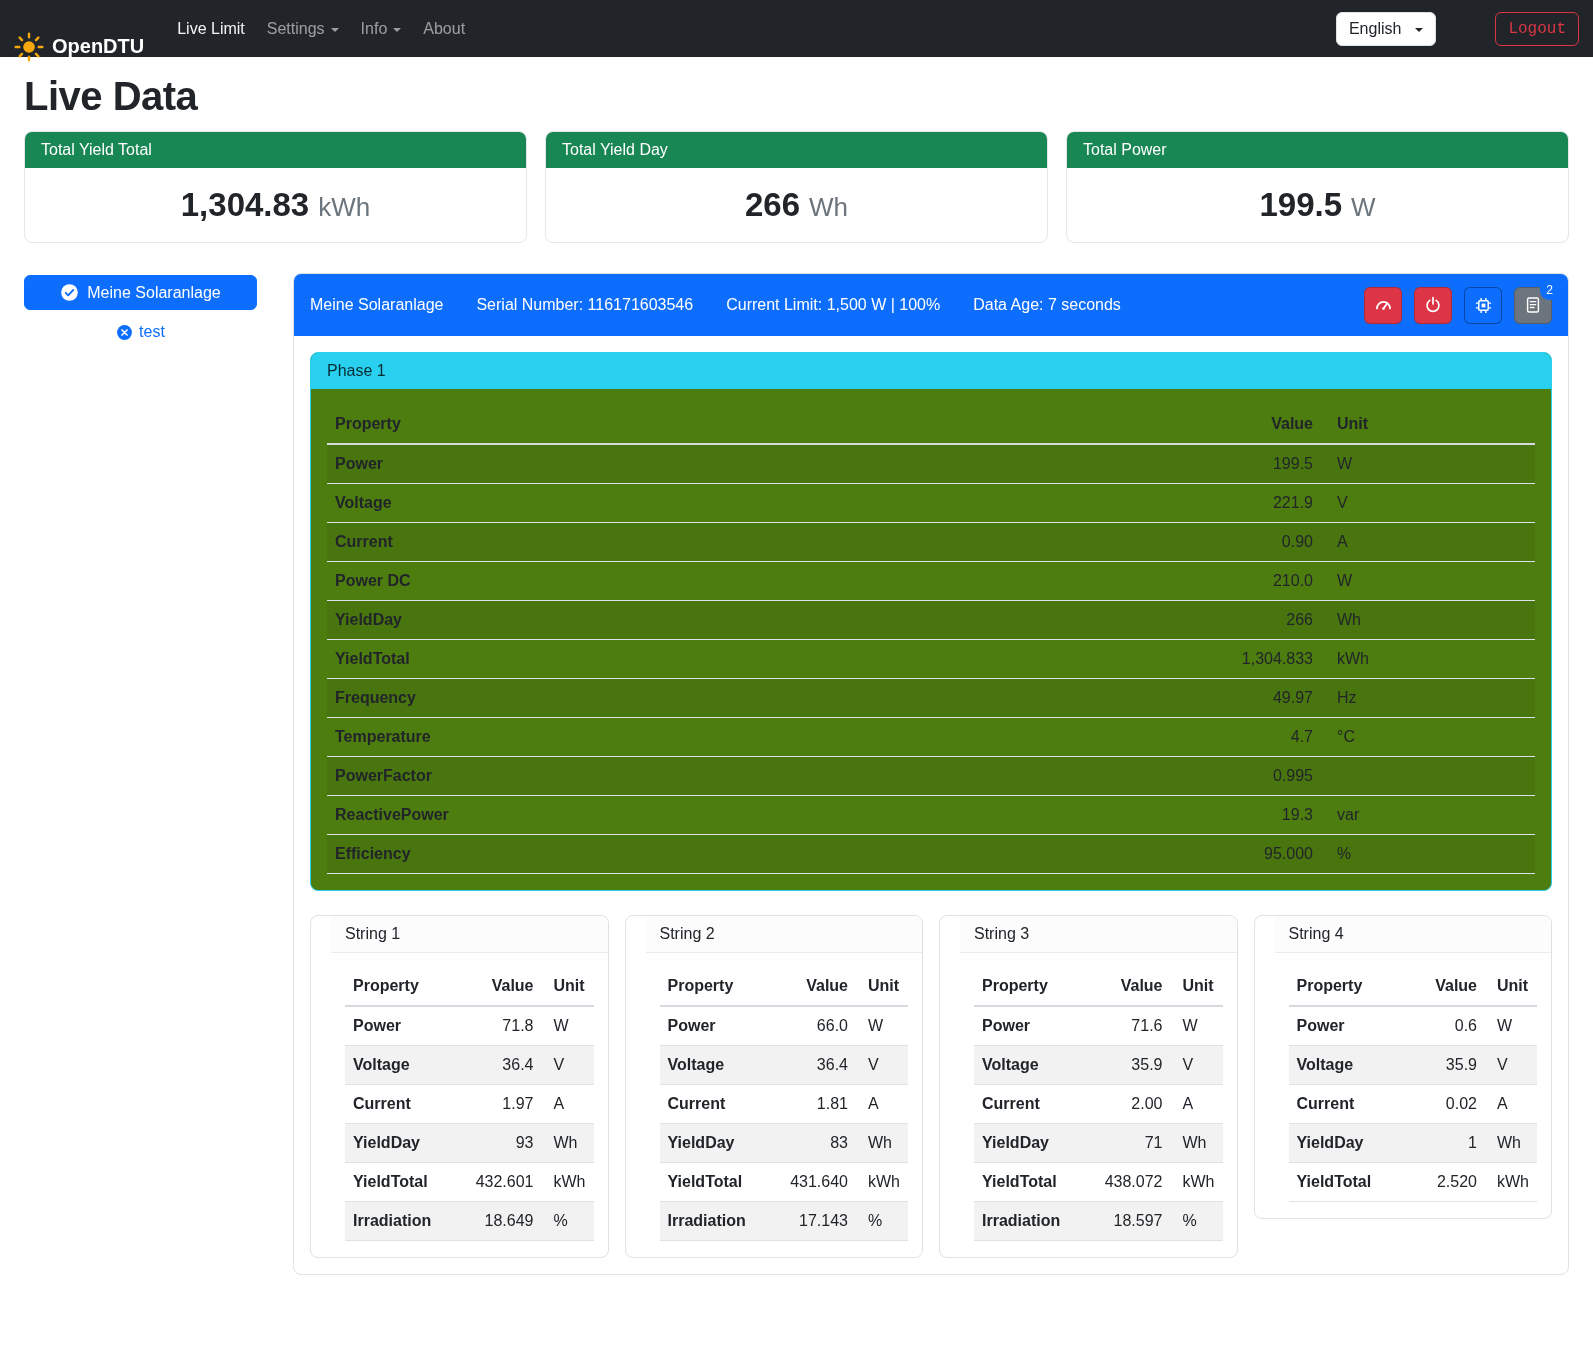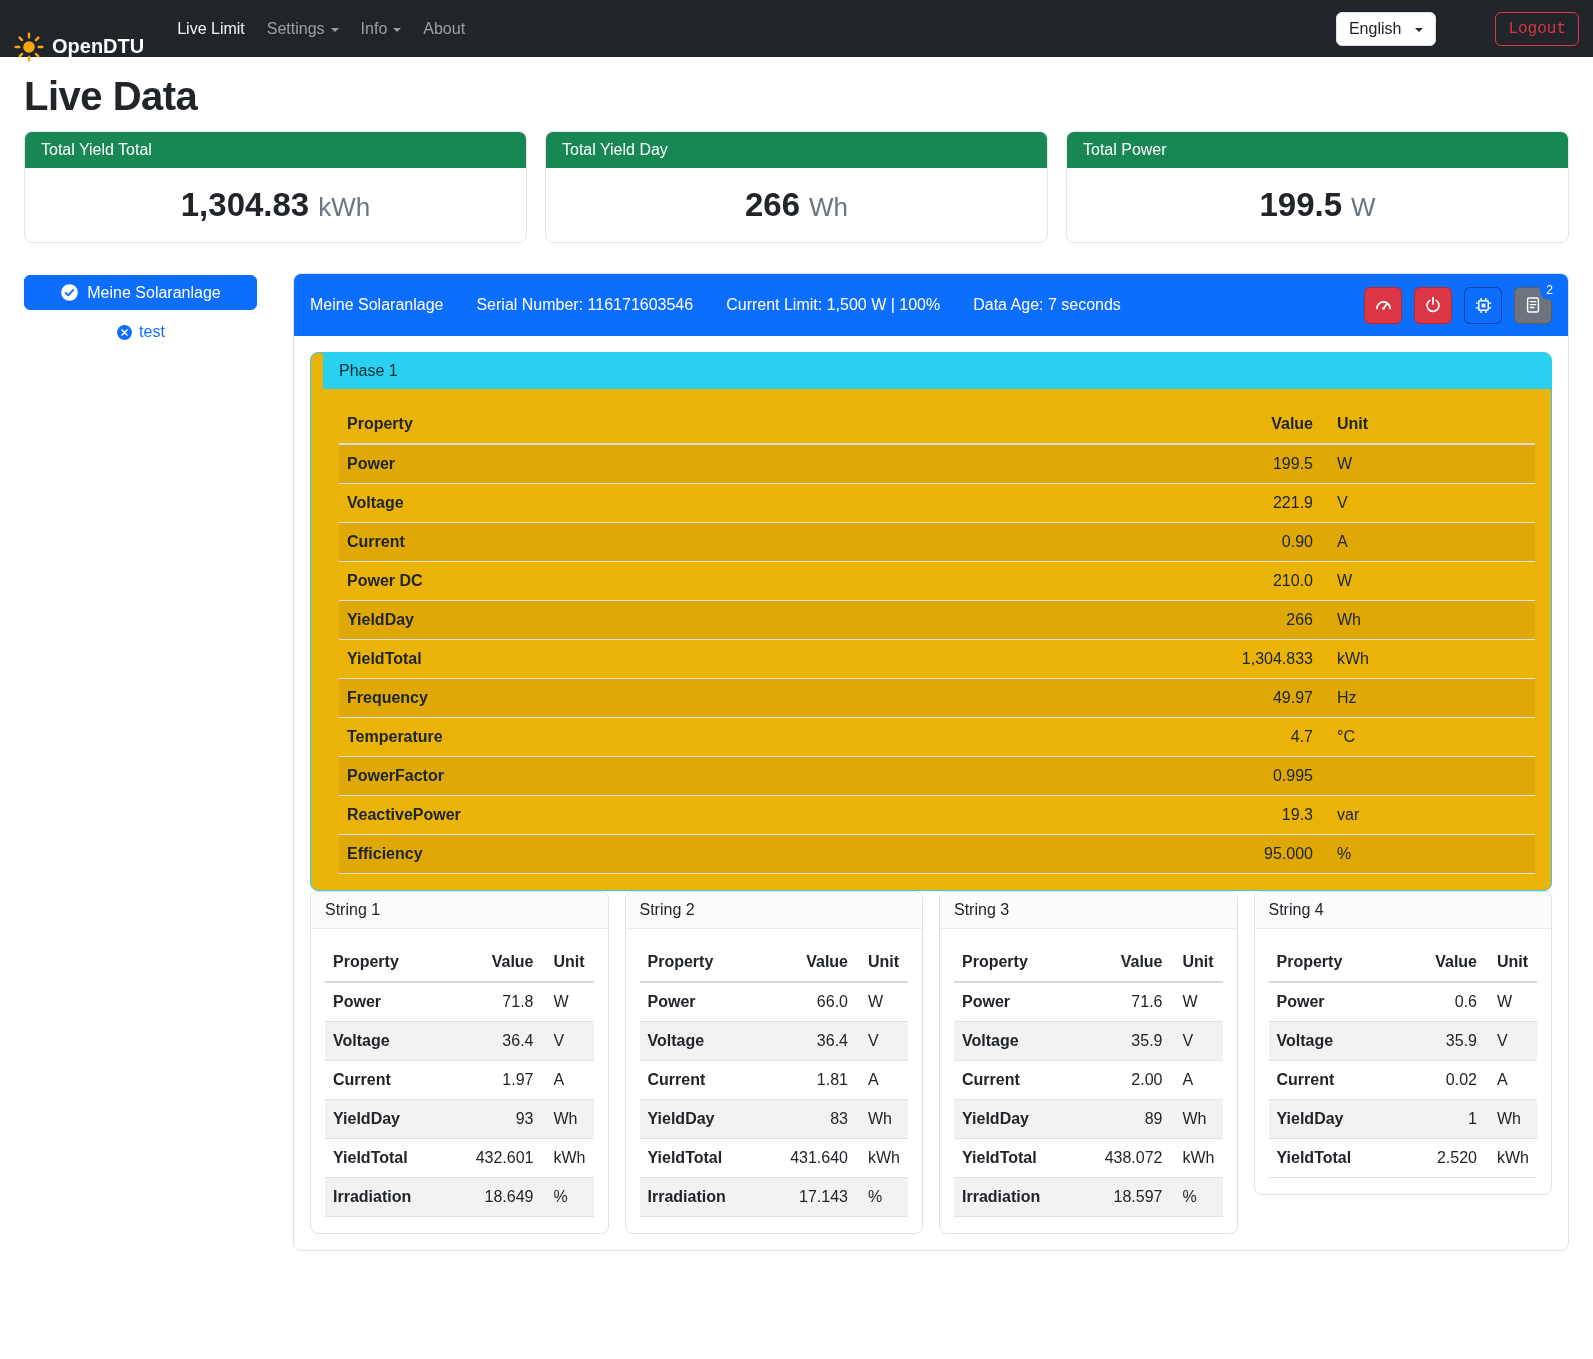--- a/index.html
+++ b/index.html
@@ -117,33 +117,33 @@
     padding: 10px 8px; font-size: 16px; text-align: left;
     border-bottom: 1px solid #dee2e6; vertical-align: middle;
   }
   .data-table thead th { font-weight: 700; border-bottom: 2px solid #d6dade; }
   .data-table td.prop { font-weight: 700; }
   .c-val { text-align: right !important; }
 
   
   .phase-card {
     border: 1px solid var(--info, #0dcaf0); border-radius: 8px;
-    overflow: hidden; margin-bottom: 0; background: #eab308; padding-left: 12px;
+    overflow: hidden; margin-bottom: 24px; background: #4d7c0f;
   }
   .phase-header { background: var(--info, #0dcaf0); color: #062c33; padding: 9px 16px; font-size: 16px; }
   .phase-body { padding: 16px 16px 0; }
   .phase-table .c-val  { width: 140px; }
   .phase-table .c-unit { width: 214px; padding-left: 16px; }
   .phase-table tbody tr:nth-of-type(odd) { background: rgba(0,0,0,.05); }
 
   
   .strings-row { display: flex; gap: 16px; align-items: flex-start; }
   .string-card {
     flex: 1 1 0; border: 1px solid #dee2e6; border-radius: 8px;
-    overflow: hidden; background: #fff;
+    overflow: hidden; background: #fff; padding-left: 20px;
   }
   .string-header {
     background: #fcfcfd; border-bottom: 1px solid #e9ecef;
     padding: 9px 14px; font-size: 16px;
   }
   .string-body { padding: 14px 14px 0; }
   .string-table .c-val  { width: 84px; }
   .string-table .c-unit { width: 52px; padding-left: 12px; }
   .string-table tbody tr:nth-of-type(even) { background: rgba(0,0,0,.05); }
 </style>
@@ -487,21 +487,21 @@
                     </tr>
 
                     <tr data-interactable="false">
                       <td class="c-prop prop" data-interactable="false">Current</td>
                       <td class="c-val" data-interactable="false">2.00</td>
                       <td class="c-unit" data-interactable="false">A</td>
                     </tr>
 
                     <tr data-interactable="false">
                       <td class="c-prop prop" data-interactable="false">YieldDay</td>
-                      <td class="c-val" data-interactable="false">89</td>
+                      <td class="c-val" data-interactable="false">71</td>
                       <td class="c-unit" data-interactable="false">Wh</td>
                     </tr>
 
                     <tr data-interactable="false">
                       <td class="c-prop prop" data-interactable="false">YieldTotal</td>
                       <td class="c-val" data-interactable="false">438.072</td>
                       <td class="c-unit" data-interactable="false">kWh</td>
                     </tr>
 
                     <tr data-interactable="false">

